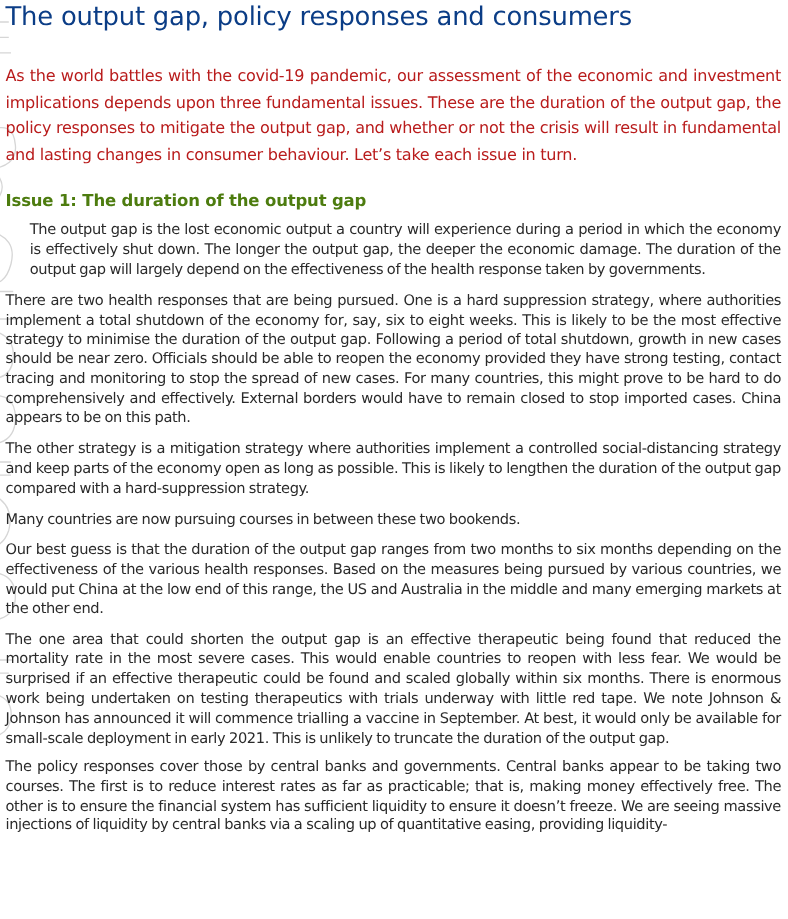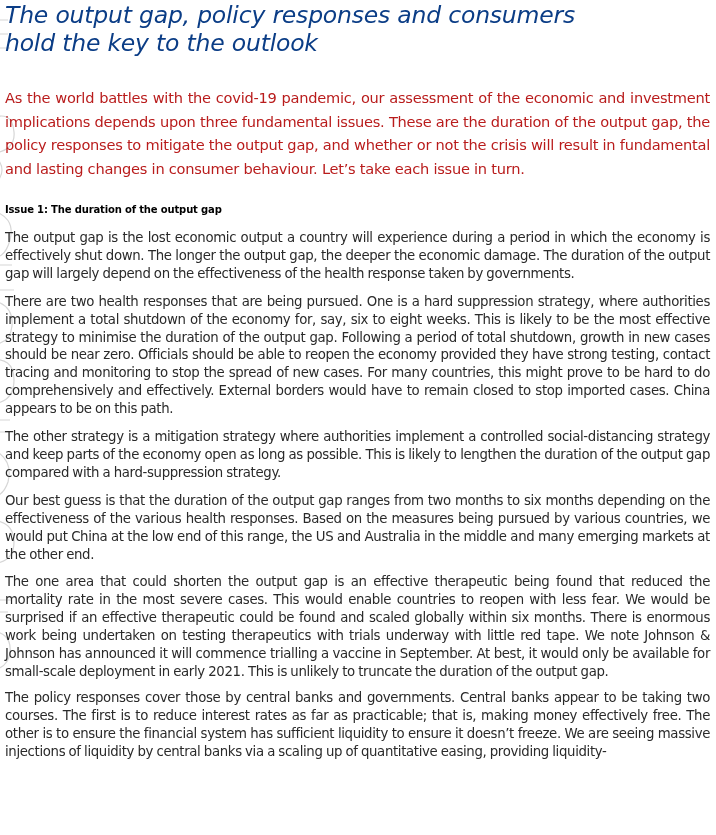--- a/index.html
+++ b/index.html
@@ -31,49 +31,49 @@
   }
   h1 {
     margin: 0;
     padding-top: 1px;
     font-size: 23.5px;
     line-height: 28px;
     font-weight: normal;
     color: #0b3d86;
     letter-spacing: -0.2px;
   }
-  h1 span { display: block; font-style: italic; }
+  h1 span { display: block; }
   .intro {
     margin-top: 29px;
     font-size: 14.6px;
     line-height: 23.5px;
     color: #b91c1c;
     text-align: justify;
     letter-spacing: -0.25px;
   }
   h2 {
     margin: 20px 0 0 0;
-    font-size: 10px;
+    font-size: 15px;
     line-height: 20px;
     font-weight: bold;
-    color: #000000;
+    color: #4d7c0f;
     letter-spacing: -0.15px;
   }
   h2.second { margin-top: 22px; }
   p.body {
     margin: 8px 0 0 0;
     font-size: 13.3px;
     line-height: 17.9px;
     color: #2a2a2a;
     text-align: justify;
     letter-spacing: -0.35px;
     word-spacing: -0.5px;
   }
   p.body + p.body { margin-top: 10px; }
-  h2 + p.body { margin-top: 9px; }
+  h2 + p.body { margin-top: 9px; margin-left: 22px; }
 </style>
 </head>
 <body>
 
 <svg class="watermark" viewBox="0 0 40 700" xmlns="http://www.w3.org/2000/svg">
   <g fill="none" stroke="#d6d6d6" stroke-width="1.2">
     <path d="M4 20 h22 M4 34 h22 M4 48 h24"></path>
     <path d="M6 150 q28 20 0 40"></path>
     <path d="M6 120 q24 -12 26 12 q2 20 -26 22"></path>
     <path d="M8 210 q26 6 20 30 q-6 22 -22 16"></path>
@@ -84,30 +84,30 @@
     <path d="M8 448 q24 10 18 34 q-6 18 -22 14"></path>
     <path d="M6 520 q26 0 26 22 q0 22 -26 22"></path>
     <path d="M4 600 h26 M4 612 h22"></path>
     <path d="M6 630 q24 2 22 22 q-2 18 -22 18"></path>
   </g>
 </svg>
 
 <div class="page">
   <h1>
     <span>The output gap, policy responses and consumers</span>
-    <span>hold the key to the outlook</span>
   </h1>
 
   <p class="intro">As the world battles with the covid-19 pandemic, our assessment of the economic and investment implications depends upon three fundamental issues. These are the duration of the output gap, the policy responses to mitigate the output gap, and whether or not the crisis will result in fundamental and lasting changes in consumer behaviour. Let’s take each issue in turn.</p>
 
   <section>
     <h2>Issue 1: The duration of the output gap</h2>
     <p class="body">The output gap is the lost economic output a country will experience during a period in which the economy is effectively shut down. The longer the output gap, the deeper the economic damage. The duration of the output gap will largely depend on the effectiveness of the health response taken by governments.</p>
     <p class="body">There are two health responses that are being pursued. One is a hard suppression strategy, where authorities implement a total shutdown of the economy for, say, six to eight weeks. This is likely to be the most effective strategy to minimise the duration of the output gap. Following a period of total shutdown, growth in new cases should be near zero. Officials should be able to reopen the economy provided they have strong testing, contact tracing and monitoring to stop the spread of new cases. For many countries, this might prove to be hard to do comprehensively and effectively. External borders would have to remain closed to stop imported cases. China appears to be on this path.</p>
     <p class="body">The other strategy is a mitigation strategy where authorities implement a controlled social-distancing strategy and keep parts of the economy open as long as possible. This is likely to lengthen the duration of the output gap compared with a hard-suppression strategy.</p>
+    <p class="body">Many countries are now pursuing courses in between these two bookends.</p>
     <p class="body">Our best guess is that the duration of the output gap ranges from two months to six months depending on the effectiveness of the various health responses. Based on the measures being pursued by various countries, we would put China at the low end of this range, the US and Australia in the middle and many emerging markets at the other end.</p>
     <p class="body">The one area that could shorten the output gap is an effective therapeutic being found that reduced the mortality rate in the most severe cases. This would enable countries to reopen with less fear. We would be surprised if an effective therapeutic could be found and scaled globally within six months. There is enormous work being undertaken on testing therapeutics with trials underway with little red tape. We note Johnson &amp; Johnson has announced it will commence trialling a vaccine in September. At best, it would only be available for small-scale deployment in early 2021. This is unlikely to truncate the duration of the output gap.</p>
   </section>
 
   <section>
     <p class="body">The policy responses cover those by central banks and governments. Central banks appear to be taking two courses. The first is to reduce interest rates as far as practicable; that is, making money effectively free. The other is to ensure the financial system has sufficient liquidity to ensure it doesn’t freeze. We are seeing massive injections of liquidity by central banks via a scaling up of quantitative easing, providing liquidity-</p>
   </section>
 </div>
 
 </body></html>

